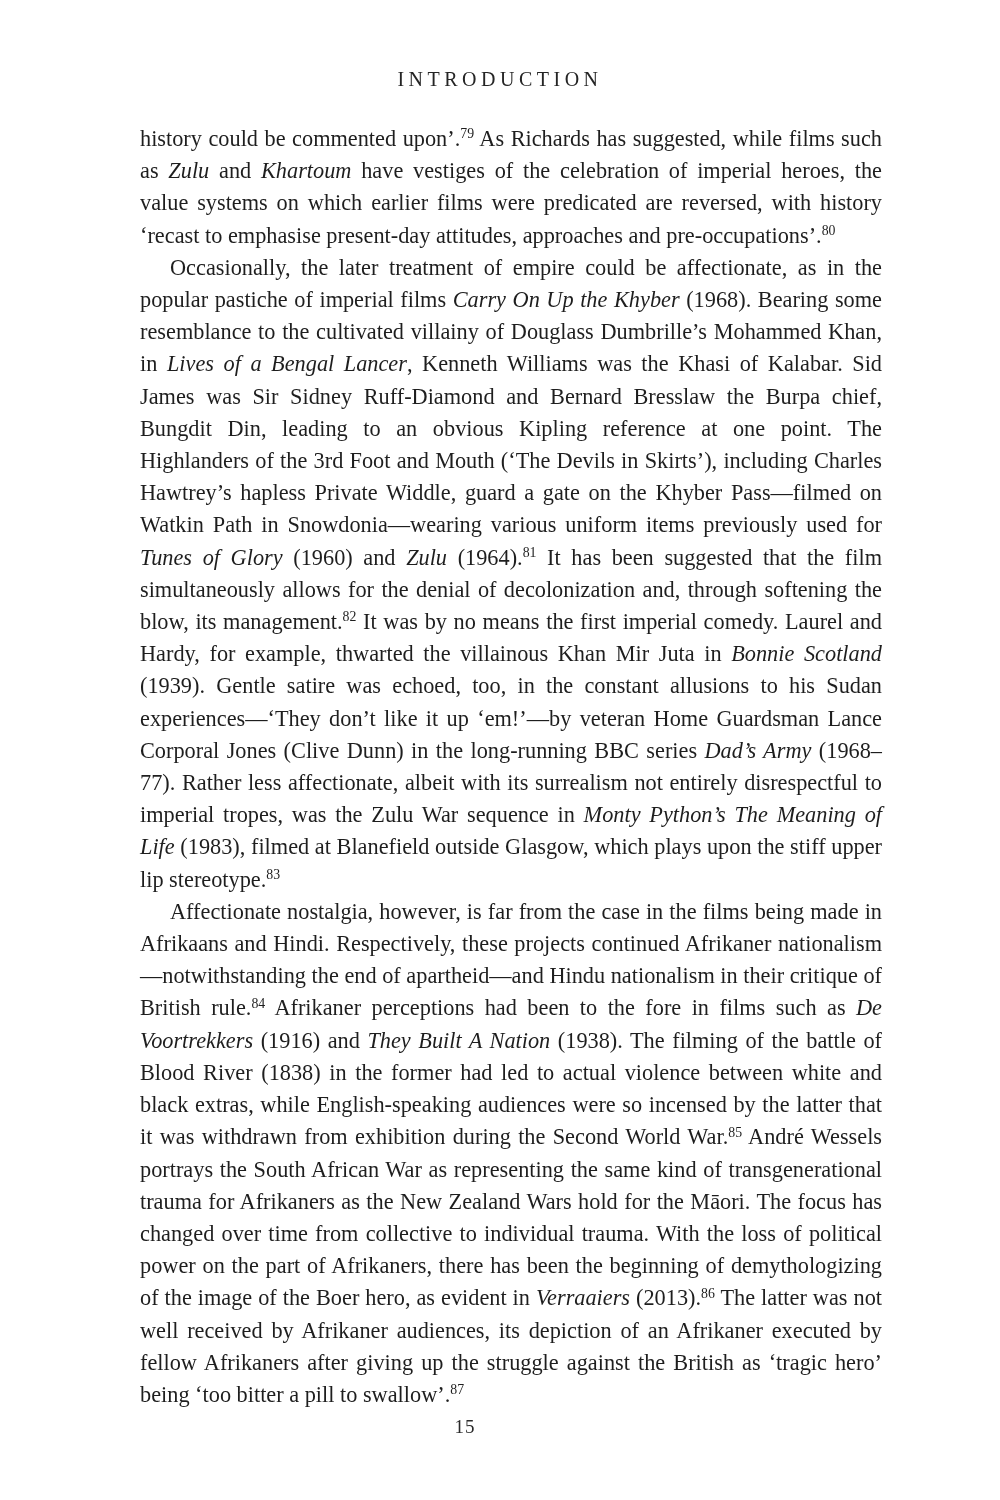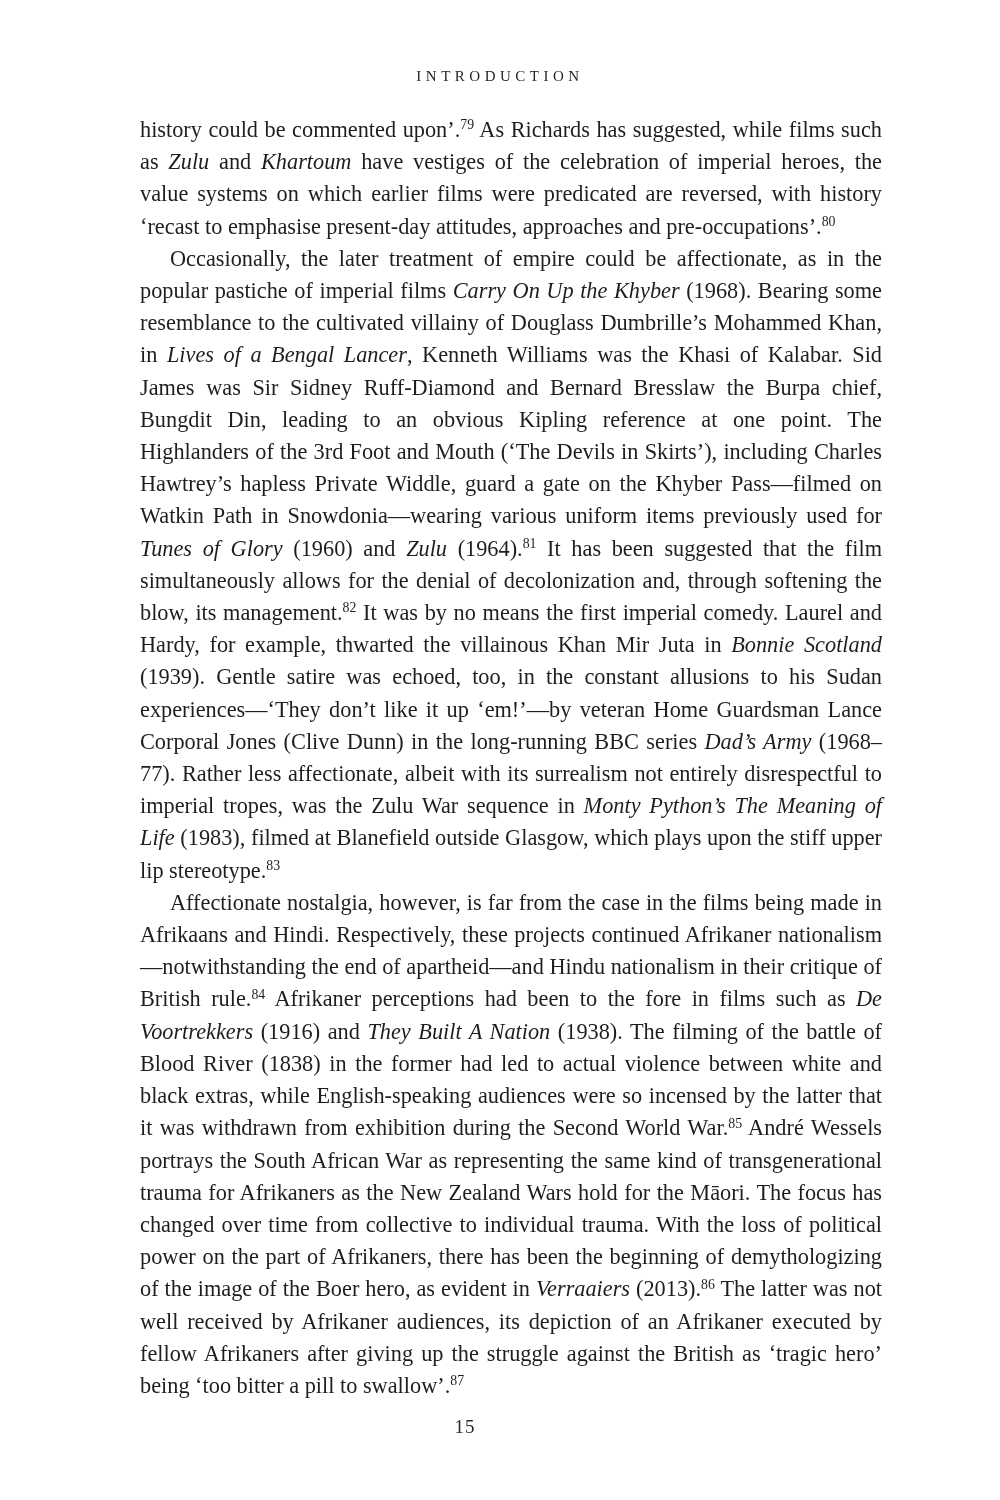--- a/index.html
+++ b/index.html
@@ -18,28 +18,28 @@
   .page {
     position: absolute;
     inset: 0;
   }
   .running-head {
     position: absolute;
     top: 68px;
     left: 0;
     width: 1000px;
     text-align: center;
-    font-size: 15px;
+    font-size: 20px;
     letter-spacing: 4.5px;
     font-weight: 400;
     color: #252525;
   }
   .text-block {
     position: absolute;
-    top: 114px;
+    top: 123px;
     left: 140px;
     width: 742px;
     font-size: 22.3px;
     line-height: 32.2px;
     text-align: justify;
     color: #1e1e1e;
   }
   .text-block p {
     margin: 0;
     padding: 0;

